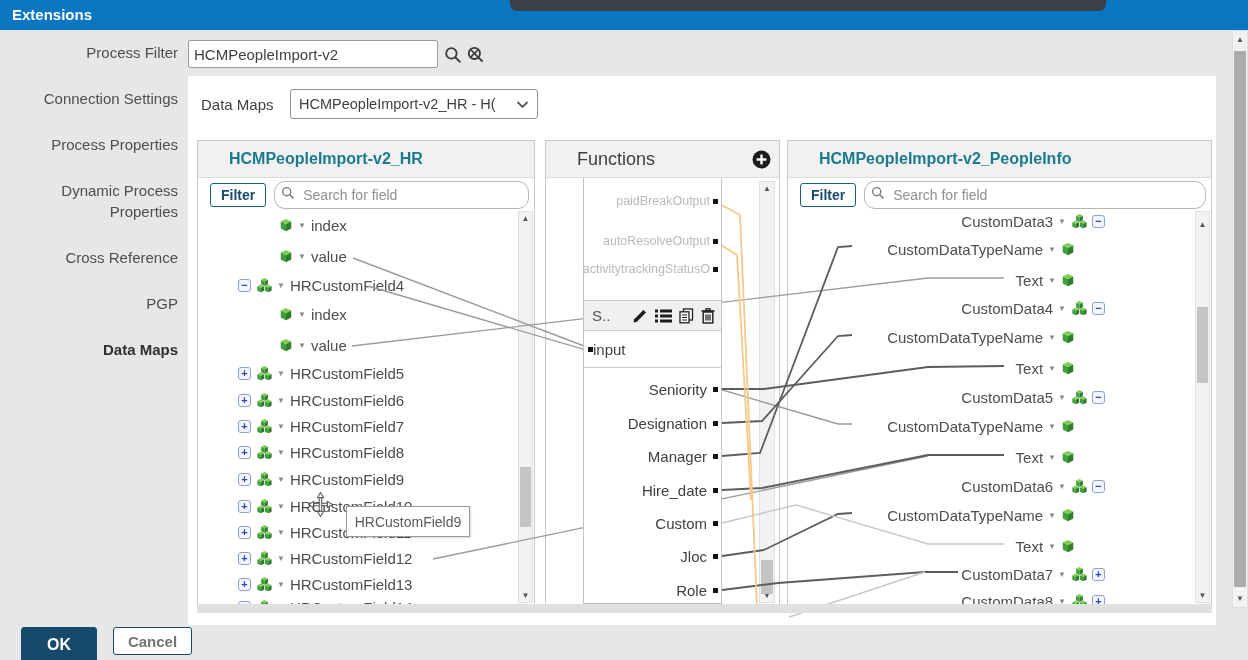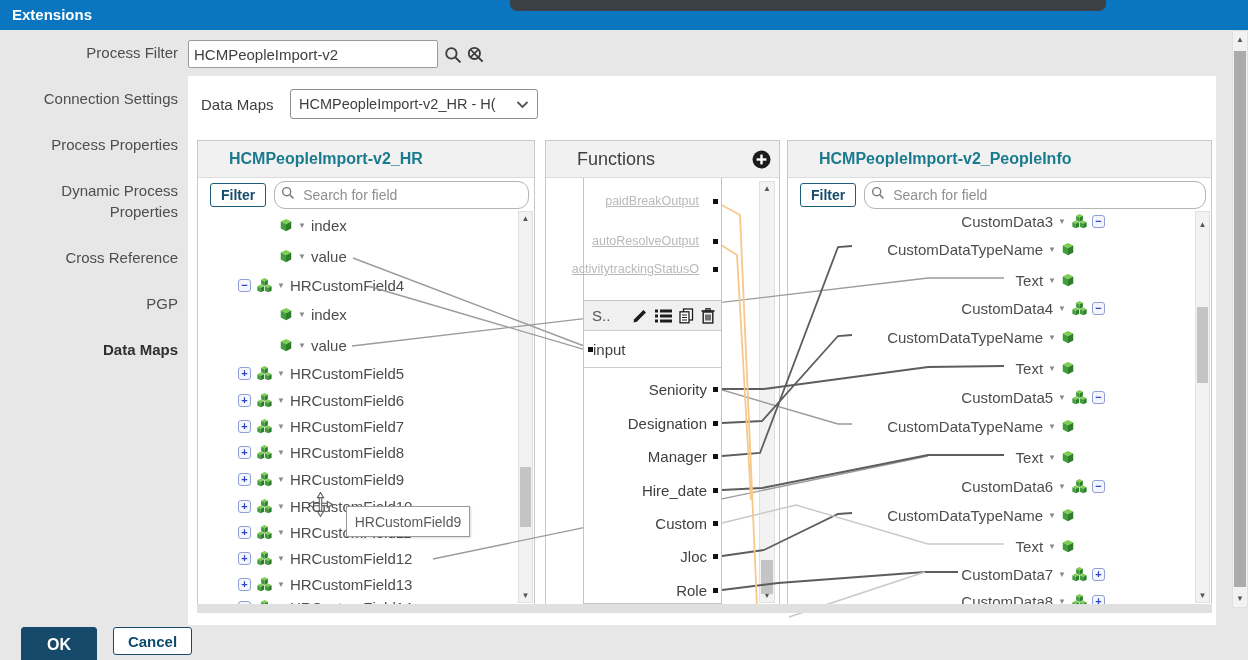--- a/index.html
+++ b/index.html
@@ -53,43 +53,43 @@
   
   .sb{position:absolute;background:#f2f2f2;border:1px solid #e0e0e0;box-sizing:border-box;z-index:2;}
   .sb .arr{position:absolute;left:0;width:100%;text-align:center;font-size:8px;color:#555;cursor:pointer;}
   .sb .thumb{position:absolute;left:1px;right:1px;background:#c4c4c4;cursor:pointer;}
   
   #lines{position:absolute;left:0;top:0;z-index:3;pointer-events:none;}
   
   #mid-clip{position:absolute;left:546px;top:178px;width:211px;height:426px;overflow:hidden;z-index:4;}
   .fnbox{position:absolute;background:#fff;border:1px solid #c3c3c3;box-sizing:border-box;}
   #fnbox1{left:37px;top:-16px;width:139px;height:149px;}
-  .fn1-item{position:absolute;right:3px;height:20px;display:flex;align-items:center;gap:14px;
-            font-size:12.5px;color:#b9b9b9;text-decoration:underline;}
+  .fn1-item{position:absolute;right:3px;height:20px;display:flex;align-items:center;gap:3px;
+            font-size:12.5px;color:#b9b9b9;}
   #fnbox2{left:37px;top:122px;width:139px;height:304px;}
   #fnbox2 .hd{height:29px;background:#f0f0f0;border-bottom:1px solid #ccc;display:flex;
               align-items:center;padding:0 6px 0 8px;gap:7px;}
   #fnbox2 .hd .nm{font-size:15px;color:#555;flex:1;}
   #fnbox2 .hd .ic{cursor:pointer;display:flex;align-items:center;}
   .input-row{height:36px;border-bottom:1px solid #ccc;display:flex;align-items:center;
              padding-left:4px;font-size:15px;color:#3f3f3f;}
   .out-row{position:absolute;right:3px;height:26px;display:flex;align-items:center;gap:6px;
            font-size:15px;color:#3f3f3f;}
   .sq{display:inline-block;width:5px;height:5px;background:#111;}
   #bottom-strip{position:absolute;left:197px;top:604px;width:1015px;height:9px;background:#e0e0e0;z-index:4;}
   
   #tooltip{position:absolute;left:346px;top:506px;width:122px;height:29px;background:#fff;
            border:1px solid #9a9a9a;z-index:8;display:flex;align-items:center;justify-content:center;
            font-size:14px;color:#5a5a5a;box-shadow:1px 1px 2px rgba(0,0,0,.15);}
   #move-cursor{position:absolute;left:308px;top:492px;z-index:9;opacity:.9;}
   
   #ok-btn{position:absolute;left:21px;top:627px;width:76px;height:36px;background:#17496b;color:#fff;
           border:1px solid #17496b;border-radius:3px;font-weight:bold;font-size:16px;z-index:5;
           cursor:pointer;font-family:"Liberation Sans",sans-serif;}
-  #cancel-btn{position:absolute;left:113px;top:627px;width:79px;height:28px;background:#fff;color:#0c4a6e;
+  #cancel-btn{position:absolute;left:113px;top:627px;width:79px;height:28px;background:#fff;color:#737373;
           border:1px solid #17496b;border-radius:3px;font-weight:bold;font-size:15px;z-index:5;
           cursor:pointer;font-family:"Liberation Sans",sans-serif;}
 </style>
 </head>
 <body>
 
 <div id="app">
 
   <div id="dialog-body"></div>
 

